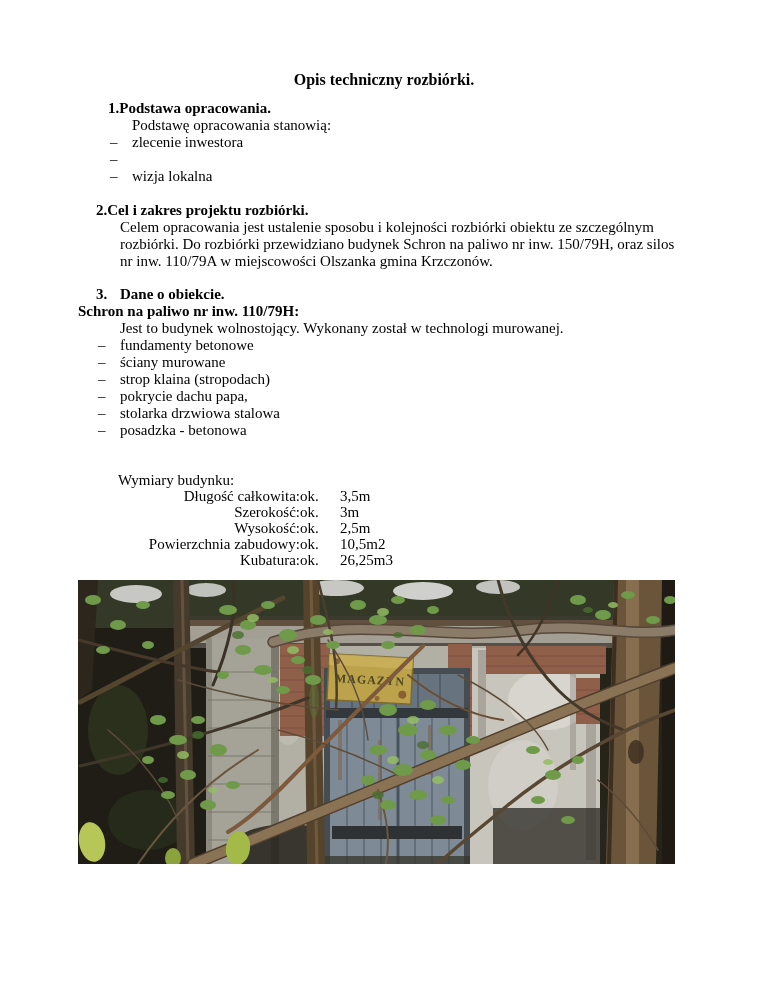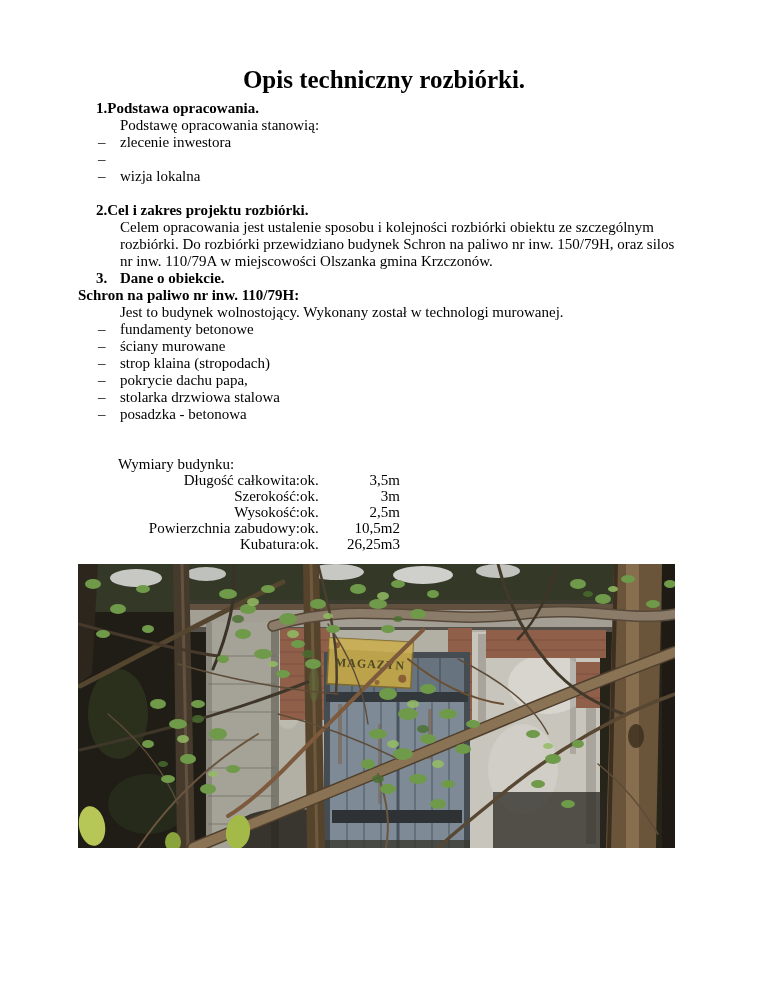--- a/index.html
+++ b/index.html
@@ -2,36 +2,36 @@
 <html><head>
 <meta charset="utf-8">
 <style>
   html,body { margin:0; padding:0; }
   body {
     width:768px; height:994px; background:#ffffff; color:#000;
     font-family:"Liberation Serif","DejaVu Serif",serif;
     font-size:15px; line-height:17px;
     overflow:hidden;
   }
-  .title { margin:69px 0 0 0; text-align:center; font-weight:bold; font-size:25px; line-height:22px; }
-  .sec1 { margin-top:9px; }
+  .title { margin:69px 0 0 0; text-align:center; font-weight:bold; font-size:16px; line-height:22px; }
+  .sec1 { margin-top:9px;padding-left:12px; }
   .sec2 { margin-top:17px; }
-  .sec3 { margin-top:0; }
+  .sec3 { margin-top:16px; }
   .h2 { font-weight:bold; margin-left:96px; }
   .h-num { display:inline-block; width:24px; }
   .sub { font-weight:bold; margin-left:78px; }
   .indent { margin-left:120px; }
   .bullet { display:flex; }
   .bullet .dash { margin-left:98px; width:22px; flex:0 0 auto; }
   .bodyline { margin-left:120px; white-space:nowrap; }
   .dims { margin-top:33px; margin-left:118px; line-height:16px; }
   .dims .row { display:flex; }
   .dims .lbl { width:182px;text-align:right; }
   .dims .ok  { width:40px; }
-  .dims .val { width:60px; text-align:right; }
+  .dims .val { width:60px; text-align:left; }
   .photo { display:block; margin:12px 0 0 78px; width:597px; height:284px; }
   .soft { filter:blur(0.35px); }
 </style>
 </head>
 <body>
 
 <div class="title">Opis techniczny rozbiórki.</div>
 
 <div class="sec1">
   <div class="h2">1.Podstawa opracowania.</div>

